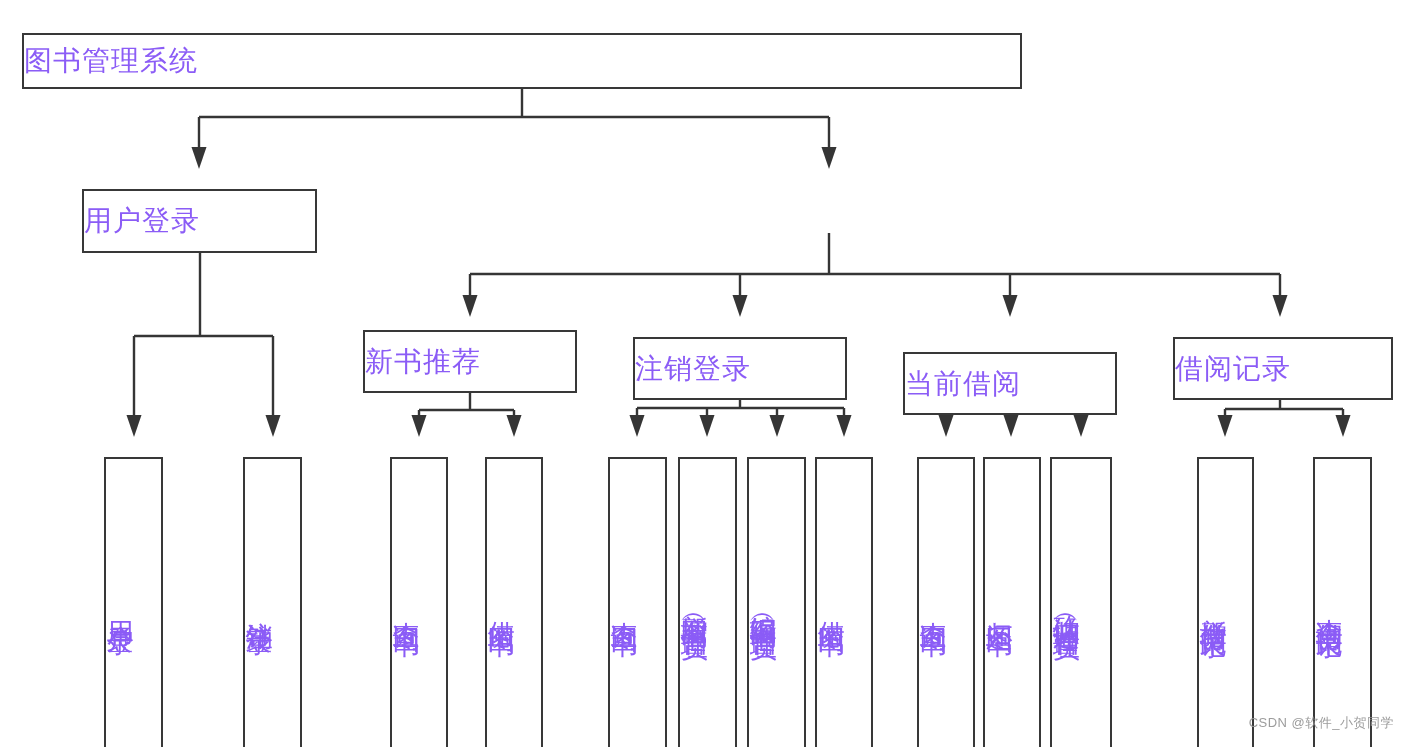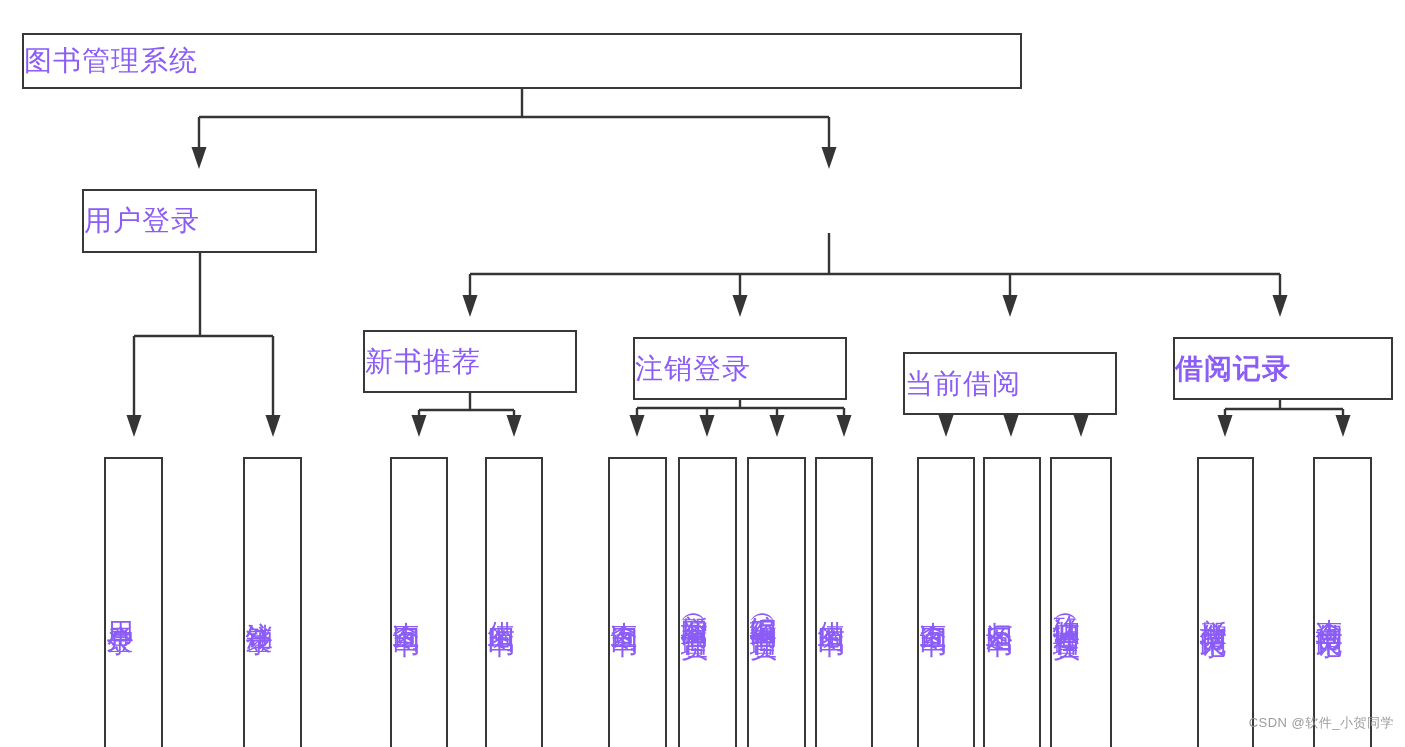--- a/index.html
+++ b/index.html
@@ -80,21 +80,21 @@
 
   <div class="box hbox" style="left:363px;top:310px;width:214px;height:63px;">
     <span>新书推荐</span>
   </div>
   <div class="box hbox" style="left:633px;top:317px;width:214px;height:63px;">
     <span>注销登录</span>
   </div>
   <div class="box hbox" style="left:903px;top:332px;width:214px;height:63px;">
     <span>当前借阅</span>
   </div>
-  <div class="box hbox" style="left:1173px;top:317px;width:220px;height:63px;font-weight:bold;">
+  <div class="box hbox" style="left:1173px;top:317px;width:220px;height:63px;">
     <span>借阅记录</span>
   </div>
 
   <div class="box vbox" style="left:104px;top:437px;width:59px;height:298px;">
     <span class="vtext">用户登录</span>
   </div>
   <div class="box vbox" style="left:243px;top:437px;width:59px;height:298px;">
     <span class="vtext">注销登录</span>
   </div>
 

